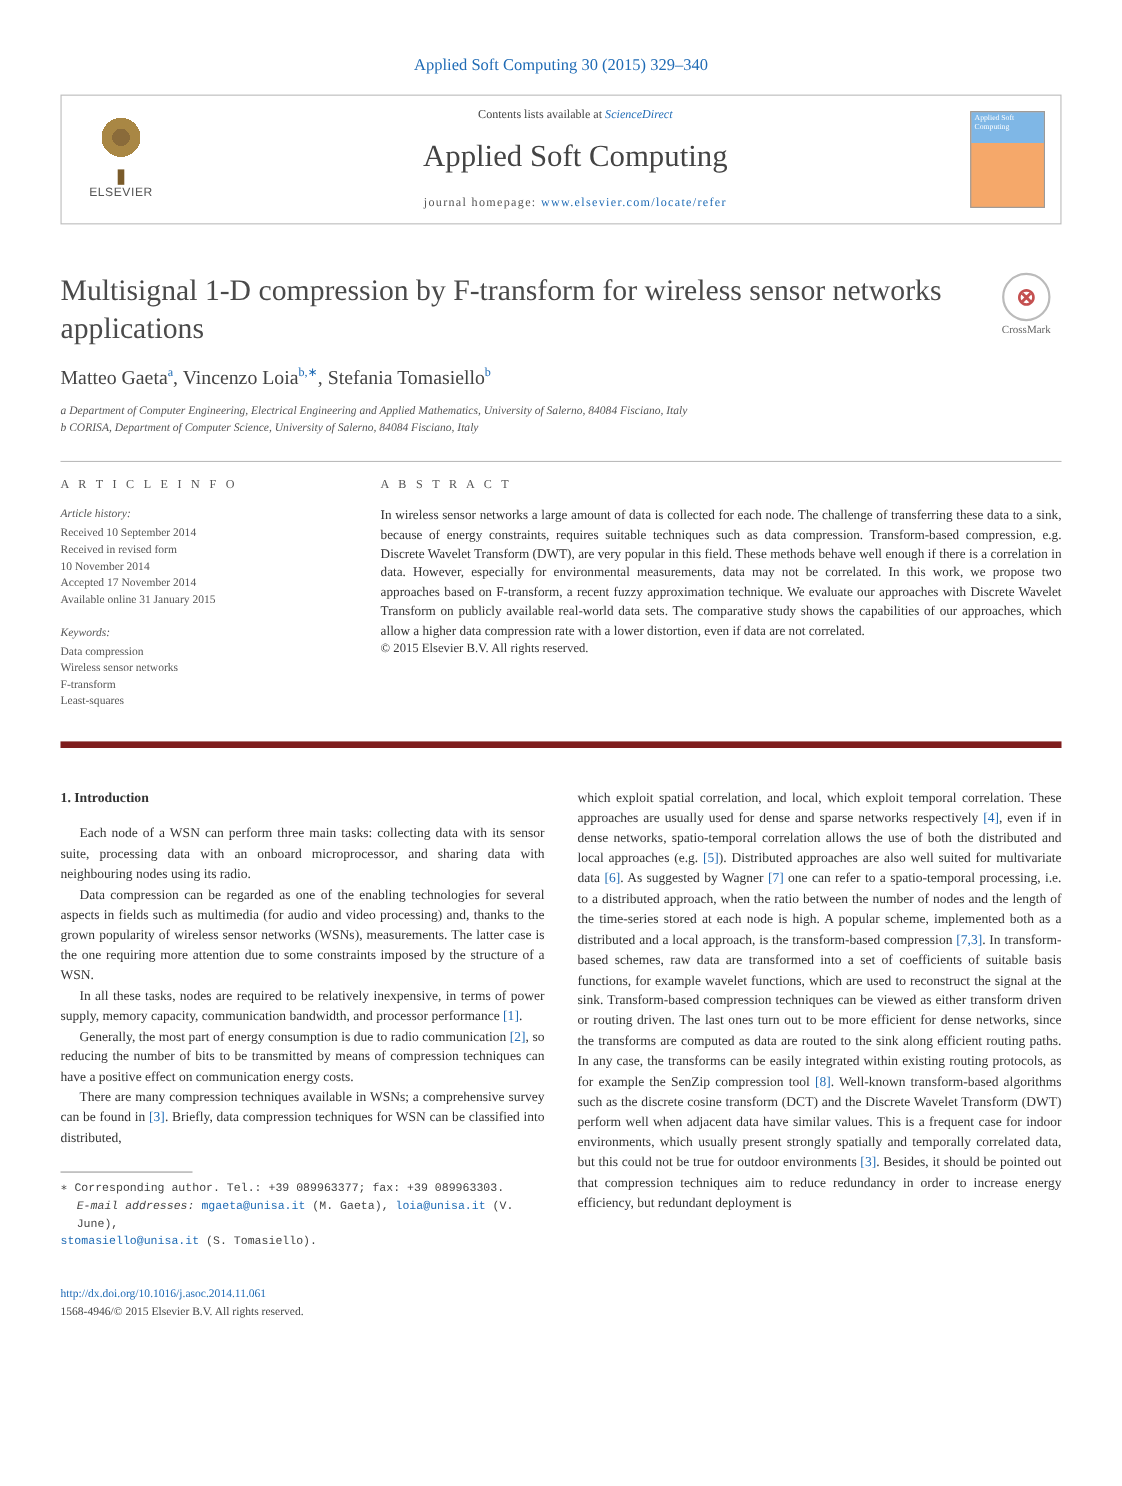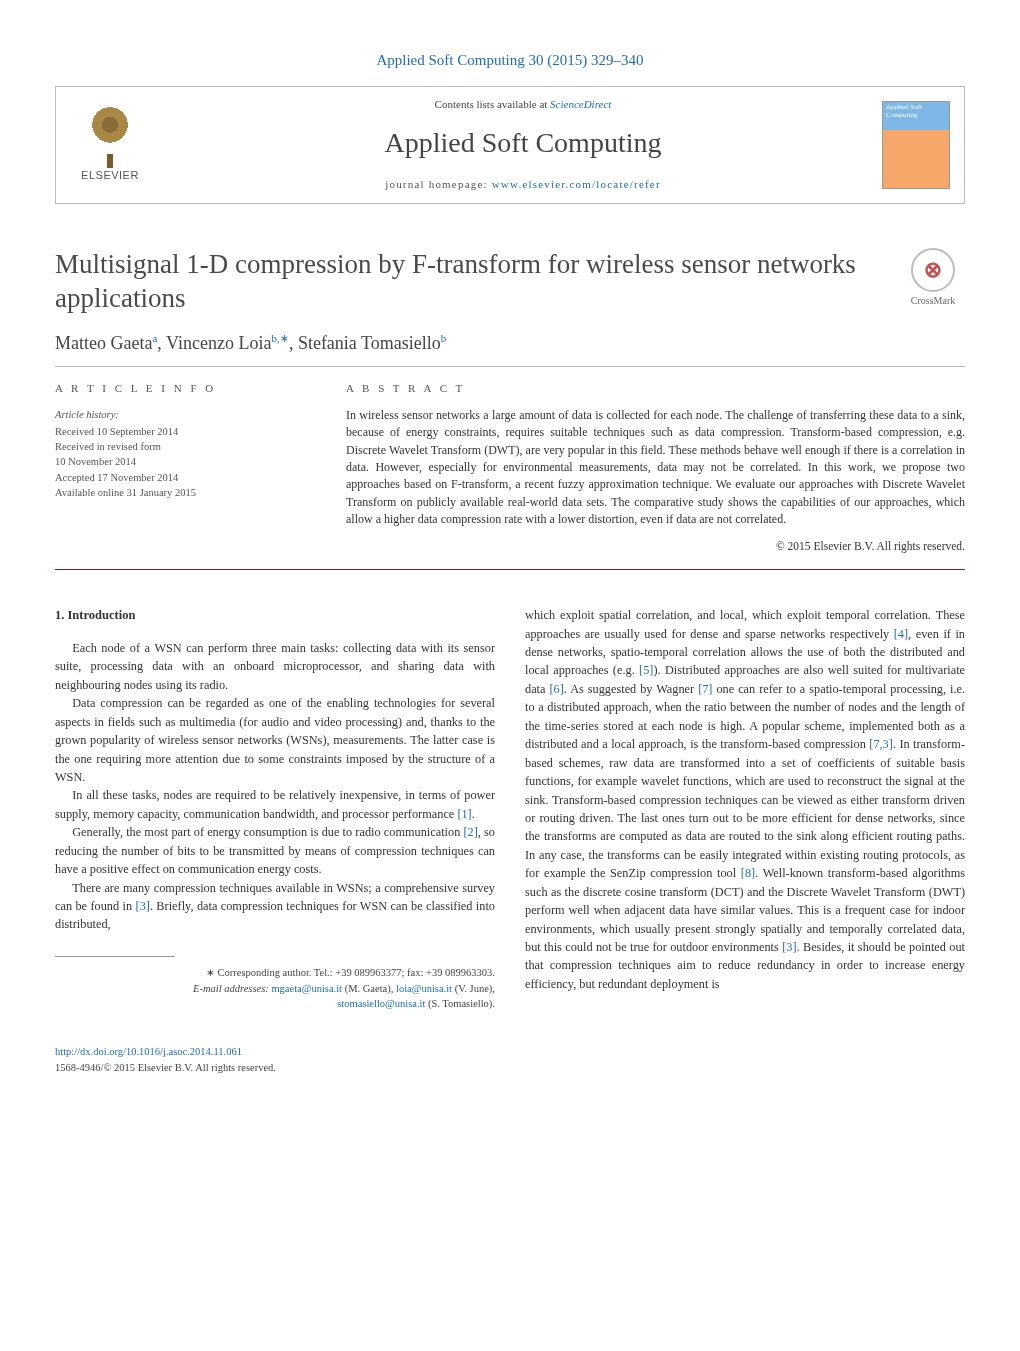--- a/index.html
+++ b/index.html
@@ -111,21 +111,21 @@
     font-size: 18px;
     color: #444;
     margin-bottom: 10px;
   }
   .authors sup { font-size: 11px; color: #1f6bb5; }
   .affiliations { font-size: 10.5px; font-style: italic; color: #555; margin-bottom: 22px; }
   .affiliations div { margin-bottom: 1px; }
   .meta-row {
     display: flex;
     border-top: 1px solid #bbb;
-    border-bottom: 1px solid #7f1d1d;
+    border-bottom: 6px solid #7f1d1d;
     margin-bottom: 36px;
   }
   .meta-left {
     width: 30%;
     padding: 14px 18px 14px 0;
     font-size: 10.5px;
     color: #555;
   }
   .meta-right {
     width: 70%;
@@ -135,39 +135,39 @@
   }
   .meta-head {
     font-size: 11px;
     letter-spacing: 3px;
     color: #555;
     margin-bottom: 10px;
   }
   .meta-left .block { margin-bottom: 14px; }
   .meta-left .label { font-style: italic; margin-bottom: 2px; }
   .abstract-text { text-align: justify; }
-  .copyright { text-align: right; margin-top: 10px; font-size: 11.5px; }
+  .copyright { text-align: left; font-size: 11.5px; }
   .body-cols {
     column-count: 2;
     column-gap: 30px;
     text-align: justify;
     font-size: 12.3px;
     line-height: 1.5;
   }
   .section-heading {
     font-weight: bold;
     font-size: 12.5px;
     margin-bottom: 14px;
     text-align: left;
   }
   .body-cols p { text-indent: 1.4em; margin-bottom: 0; }
   .body-cols p.noindent { text-indent: 0; }
   a.ref { color: #1f6bb5; text-decoration: none; }
   .hr-sep { border: none; border-top: 1px solid #999; margin: 22px 0 8px 0; width: 120px; }
-  .footnotes { font-size: 10.5px; color: #444; text-align: right; padding-top: 0; break-inside: avoid; }
+  .footnotes { font-size: 10.5px; color: #444; text-align: left; padding-top: 0; break-inside: avoid; font-family: Liberation Mono, monospace; }
   .footnotes a { color: #1f6bb5; text-decoration: none; }
   .footnotes .indent { margin-left: 1.4em; }
   .doi-block { font-size: 10.5px; color: #444; margin-top: 32px; text-align: left; break-inside: avoid; }
   .doi-block a { color: #1f6bb5; text-decoration: none; }
   .col1-wrap { break-after: column; }
 </style>
 </head>
 <body>
 
 <div class="page">
@@ -200,32 +200,43 @@
     <div class="crossmark">
       <div class="crossmark-circle">⊗</div>
       <span>CrossMark</span>
     </div>
   </div>
 
   <div class="authors">
     <span>Matteo Gaeta</span><sup><a class="ref">a</a></sup><span>, </span><span>Vincenzo Loia</span><sup><a class="ref">b,</a><a class="ref">∗</a></sup><span>, </span><span>Stefania Tomasiello</span><sup><a class="ref">b</a></sup>
   </div>
 
+  <div class="affiliations">
+    <div>a Department of Computer Engineering, Electrical Engineering and Applied Mathematics, University of Salerno, 84084 Fisciano, Italy</div>
+    <div>b CORISA, Department of Computer Science, University of Salerno, 84084 Fisciano, Italy</div>
+  </div>
 
   <div class="meta-row">
     <div class="meta-left">
       <div class="meta-head">A R T I C L E   I N F O</div>
       <div class="block">
         <div class="label">Article history:</div>
         <div>Received 10 September 2014</div>
         <div>Received in revised form</div>
         <div>10 November 2014</div>
         <div>Accepted 17 November 2014</div>
         <div>Available online 31 January 2015</div>
       </div>
+      <div class="block">
+        <div class="label">Keywords:</div>
+        <div>Data compression</div>
+        <div>Wireless sensor networks</div>
+        <div>F-transform</div>
+        <div>Least-squares</div>
+      </div>
     </div>
     <div class="meta-right">
       <div class="meta-head">A B S T R A C T</div>
       <div class="abstract-text">In wireless sensor networks a large amount of data is collected for each node. The challenge of transferring these data to a sink, because of energy constraints, requires suitable techniques such as data compression. Transform-based compression, e.g. Discrete Wavelet Transform (DWT), are very popular in this field. These methods behave well enough if there is a correlation in data. However, especially for environmental measurements, data may not be correlated. In this work, we propose two approaches based on F-transform, a recent fuzzy approximation technique. We evaluate our approaches with Discrete Wavelet Transform on publicly available real-world data sets. The comparative study shows the capabilities of our approaches, which allow a higher data compression rate with a lower distortion, even if data are not correlated.</div>
       <div class="copyright">© 2015 Elsevier B.V. All rights reserved.</div>
     </div>
   </div>
 
   <div class="body-cols">
     <div class="col1-wrap">

